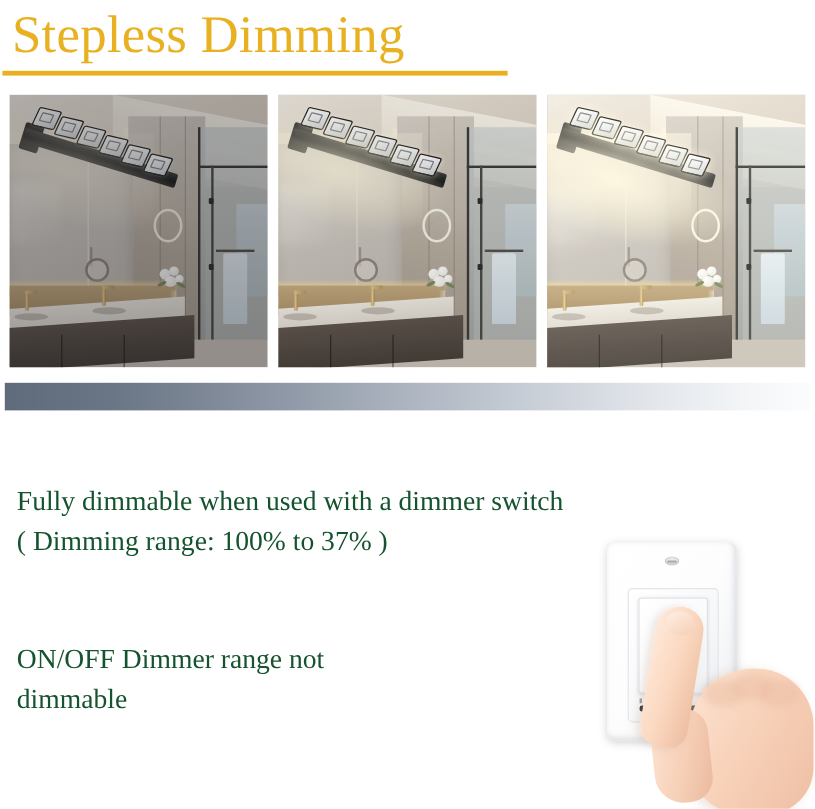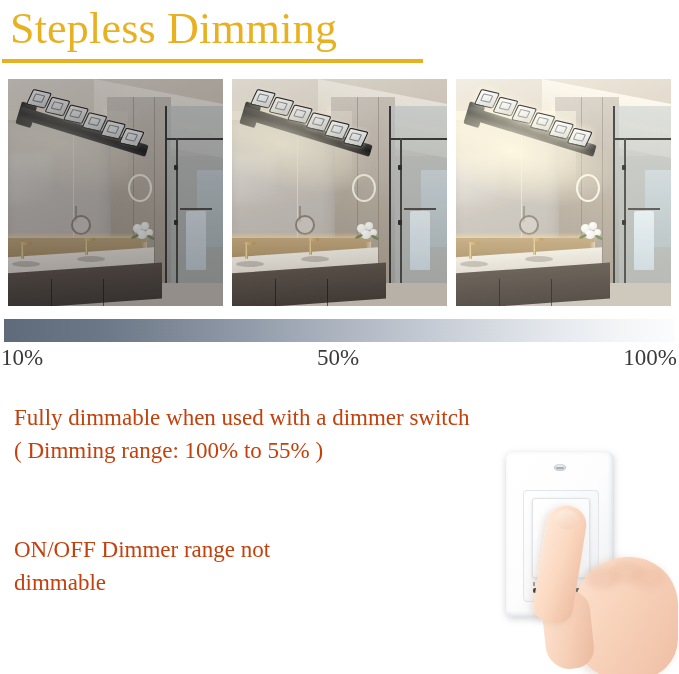--- a/index.html
+++ b/index.html
@@ -330,21 +330,21 @@
   }
   .scale-label.lo  { left: 1px; }
   .scale-label.mid { left: 317px; }
   .scale-label.hi  { right: 2px; }
 
   
   .copy {
     position: absolute;
     left: 14px;
     width: 600px;
-    color: #c2410c;
+    color: #14532d;
     font-size: 23px;
     line-height: 33px;
   }
   .copy-main { top: 401px; }
   .copy-sub  { top: 533px; width: 360px; }
   .copy-line { white-space: nowrap; }
   .copy-sub .copy-line { white-space: normal; }
 
   
   .switch-scene {
@@ -645,30 +645,25 @@
       </div>
       <div class="light-glow"></div>
       <div class="dim-overlay"></div>
     </div>
   </div>
 
 </div>
 
 <div class="scale-wrap">
   <div class="scale-bar"></div>
-  <div class="scale-labels">
-    <div class="scale-label lo">10%</div>
-    <div class="scale-label mid">50%</div>
-    <div class="scale-label hi">100%</div>
-  </div>
 </div>
 
 <div class="copy copy-main">
   <div class="copy-line">Fully dimmable when used with a dimmer switch</div>
-  <div class="copy-line">( Dimming range: 100% to 55% )</div>
+  <div class="copy-line">( Dimming range: 100% to 37% )</div>
 </div>
 
 <div class="copy copy-sub">
   <div class="copy-line">ON/OFF Dimmer range not</div>
   <div class="copy-line">dimmable</div>
 </div>
 
 <div class="switch-scene">
   <div class="wall-plate">
     <div class="plate-screw"></div>

